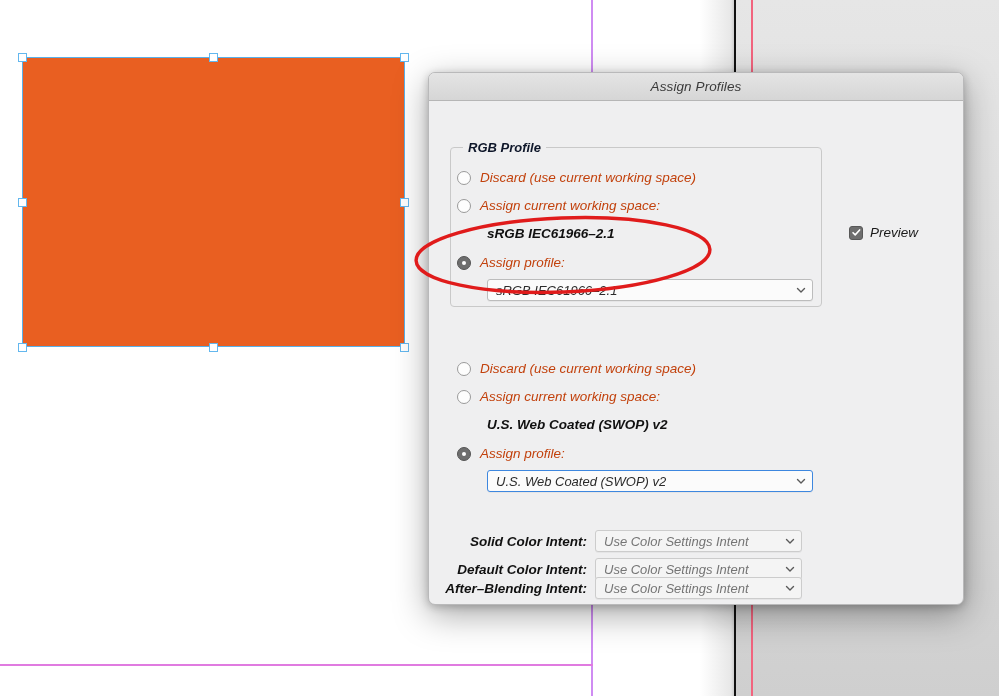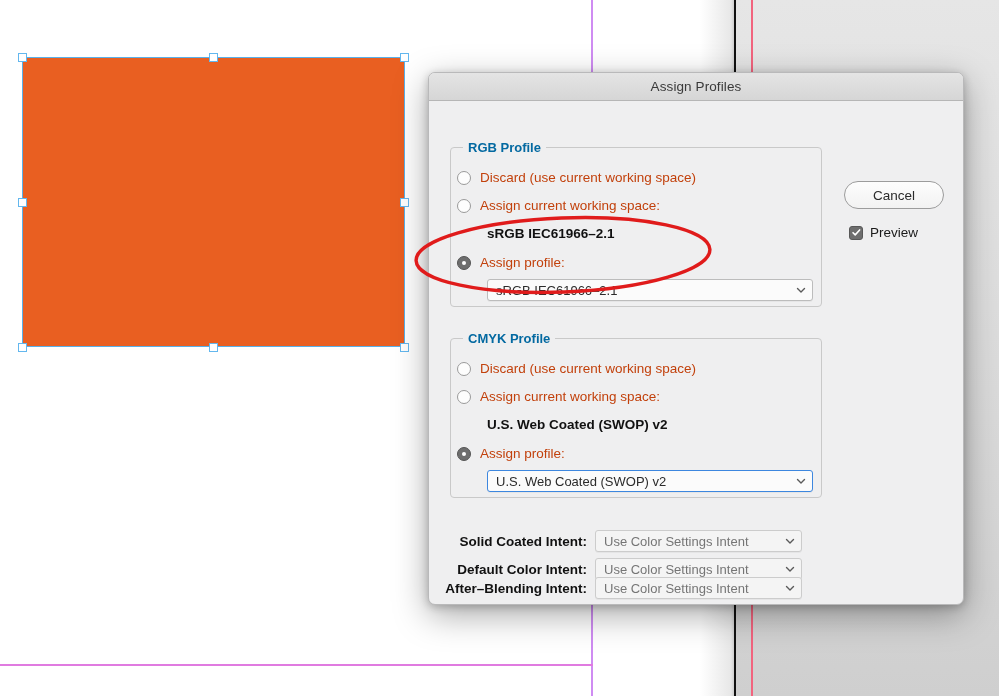--- a/index.html
+++ b/index.html
@@ -14,20 +14,21 @@
     font-family: "Liberation Sans", sans-serif;
     -webkit-font-smoothing: antialiased;
   }
 
   
   #app {
     position: relative;
     width: 905px;
     height: 696px;
     background: #ffffff;
+    font-style: italic;
   }
   .pasteboard-right {
     position: absolute;
     left: 735px; top: 0;
     width: 264px; height: 696px;
     background: linear-gradient(180deg, #e6e6e6 0%, #dedede 40%, #cfcfcf 100%);
   }
   .page-white {
     position: absolute;
     left: 0; top: 0;
@@ -127,21 +128,21 @@
     background: transparent;
     box-sizing: border-box;
   }
   .group-title {
     position: absolute;
     top: -8px; left: 12px;
     background: #efeff0;
     padding: 0 5px;
     font-size: 13px;
     font-weight: bold;
-    color: #0369a1;
+    color: #0f172a;
   }
   #rgb-group { left: 21px; top: 46px; width: 372px; height: 160px; }
   #cmyk-group { left: 21px; top: 237px; width: 372px; height: 160px; }
 
   .radio-row {
     position: absolute;
     display: flex;
     align-items: center;
     gap: 9px;
   }
@@ -330,23 +331,20 @@
 
       <div class="select" style="left:58px; top:178px; width:326px;">
         <span class="sel-text">sRGB IEC61966–2.1</span>
         <span class="chev">
           <svg viewBox="0 0 12 12" width="12" height="12">
               <path d="M2.5 4.5 L6 8 L9.5 4.5" fill="none" stroke="currentColor" stroke-width="1.4" stroke-linecap="round" stroke-linejoin="round"></path>
             </svg>
         </span>
       </div>
 
-      <div class="group" id="cmyk-group">
-        <span class="group-title">CMYK Profile</span>
-      </div>
 
       <div class="radio-row" style="left:28px; top:260px;">
         <span class="radio"></span>
         <span class="radio-label">Discard (use current working space)</span>
       </div>
 
       <div class="radio-row" style="left:28px; top:288px;">
         <span class="radio"></span>
         <span class="radio-label">Assign current working space:</span>
       </div>
@@ -361,21 +359,21 @@
       <div class="select focused" style="left:58px; top:369px; width:326px;">
         <span class="sel-text">U.S. Web Coated (SWOP) v2</span>
         <span class="chev">
           <svg viewBox="0 0 12 12" width="12" height="12">
               <path d="M2.5 4.5 L6 8 L9.5 4.5" fill="none" stroke="currentColor" stroke-width="1.4" stroke-linecap="round" stroke-linejoin="round"></path>
             </svg>
         </span>
       </div>
 
       <div class="intent-row" style="left:14px; top:429px;">
-        <span class="intent-label" style="width:144px;">Solid Coated Intent:</span>
+        <span class="intent-label" style="width:144px;">Solid Color Intent:</span>
         <div class="select disabled" style="position:relative; left:8px; top:0; width:207px;">
           <span class="sel-text">Use Color Settings Intent</span>
           <span class="chev">
             <svg viewBox="0 0 12 12" width="12" height="12">
                 <path d="M2.5 4.5 L6 8 L9.5 4.5" fill="none" stroke="currentColor" stroke-width="1.4" stroke-linecap="round" stroke-linejoin="round"></path>
               </svg>
           </span>
         </div>
       </div>
 
@@ -396,23 +394,20 @@
         <div class="select disabled" style="position:relative; left:8px; top:0; width:207px;">
           <span class="sel-text">Use Color Settings Intent</span>
           <span class="chev">
             <svg viewBox="0 0 12 12" width="12" height="12">
                 <path d="M2.5 4.5 L6 8 L9.5 4.5" fill="none" stroke="currentColor" stroke-width="1.4" stroke-linecap="round" stroke-linejoin="round"></path>
               </svg>
           </span>
         </div>
       </div>
 
-      <div class="btn" style="left:415px; top:80px;">
-        <span>Cancel</span>
-      </div>
       <div class="check-row" style="left:420px; top:124px;">
         <span class="checkbox">
           <svg viewBox="0 0 12 12" width="11" height="11">
               <path d="M2.2 6.2 L4.6 8.6 L9.4 3.2" fill="none" stroke="#ffffff" stroke-width="1.7" stroke-linecap="round" stroke-linejoin="round"></path>
             </svg>
         </span>
         <span class="check-label">Preview</span>
       </div>
 
     </div>

